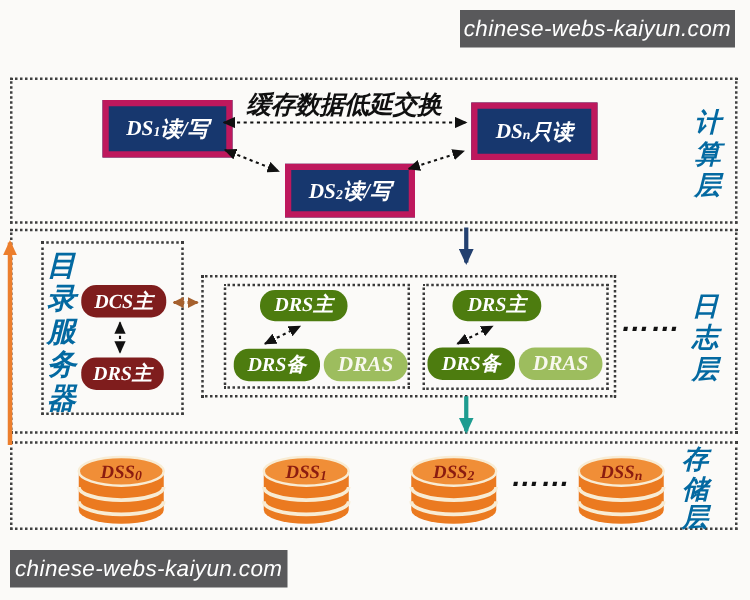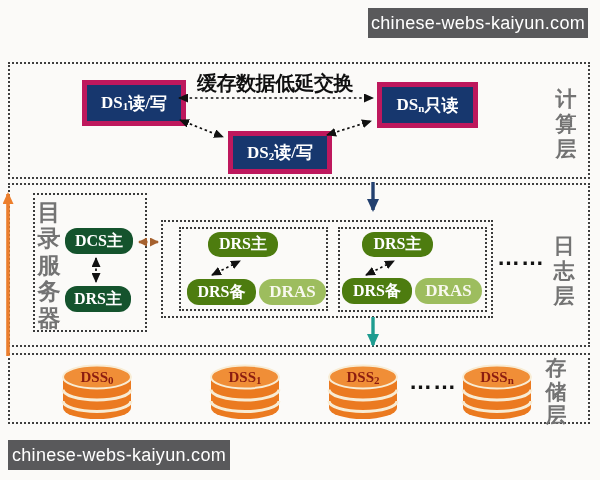--- a/index.html
+++ b/index.html
@@ -1,19 +1,20 @@
 <!DOCTYPE html>
 <html><head>
 <meta charset="utf-8">
 <style>
   html,body { margin:0; padding:0; background:#fff; }
   .stage {
     position:relative; width:600px; height:480px; overflow:hidden;
     background:#fbfaf8;
     font-family:"Liberation Sans","DejaVu Sans",sans-serif;
+    font-style:italic;
   }
   .bar {
     position:absolute; background:#59595b; color:#fff;
     display:flex; align-items:center; justify-content:center;
     font-size:18px; letter-spacing:.3px;
   }
   .bar-top { left:368px; top:8px; width:220px; height:30px; }
   .bar-bottom { left:8px; top:440px; width:222px; height:30px; }
 
   .layerbox { position:absolute; border:2px dotted #3f3f3f; }
@@ -33,40 +34,40 @@
     display:flex; align-items:center; justify-content:center; font-size:17px;
   }
   .ds1 { left:82px;  top:80px;  width:94px; height:36px; }
   .dsn { left:377px; top:82px;  width:91px; height:36px; }
   .ds2 { left:228px; top:131px; width:94px; height:33px; }
 
   .pill {
     position:absolute; color:#fff; border-radius:12px;
     display:flex; align-items:center; justify-content:center; font-size:16px;
   }
-  .red   { background:#14532d; }
+  .red   { background:#7f1d1d; }
   .teal  { background:#4d7c0f; }
   .green { background:#9dbd5e; color:#f8f8ee; font-size:17px;border-radius:13px; }
   .dcs-p { left:65px;  top:228px; width:68px; height:26px; }
   .dcs-s { left:65px;  top:286px; width:66px; height:26px; }
   .drs-p1 { left:208px; top:232px; width:70px; height:25px; }
   .drs-s1 { left:187px; top:279px; width:69px; height:26px; }
   .dras1  { left:259px; top:279px; width:67px; height:26px; }
   .drs-p2 { left:362px; top:232px; width:71px; height:25px; }
   .drs-s2 { left:342px; top:278px; width:70px; height:26px; }
   .dras2  { left:415px; top:278px; width:67px; height:26px; }
 
   .sub { font-size:11px; position:relative; top:3px; font-weight:bold; }
 
   .title {
     position:absolute; left:197px; top:70px; font-size:20px; font-weight:bold;
     color:#101010; white-space:nowrap; letter-spacing:-0.5px;
   }
   .vlabel {
-    position:absolute; color:#737373; text-align:center; word-break:break-all;
+    position:absolute; color:#0369a1; text-align:center; word-break:break-all;
     font-weight:600;
   }
   .l-compute   { left:554px; top:86px;  width:24px; font-size:21px; line-height:25px; }
   .l-log       { left:552px; top:233px; width:24px; font-size:21px; line-height:25px; }
   .l-storage   { left:544px; top:356px; width:24px; font-size:21px; line-height:23.5px; }
   .l-directory { left:36px;  top:199px; width:26px; font-size:23px; line-height:26.4px; font-weight:bold; }
 
   .ellipsis { position:absolute; font-weight:bold; color:#111; font-size:23px; letter-spacing:1px; }
   .ellipsis-log     { left:497px; top:244px; }
   .ellipsis-storage { left:409px; top:368px; }

